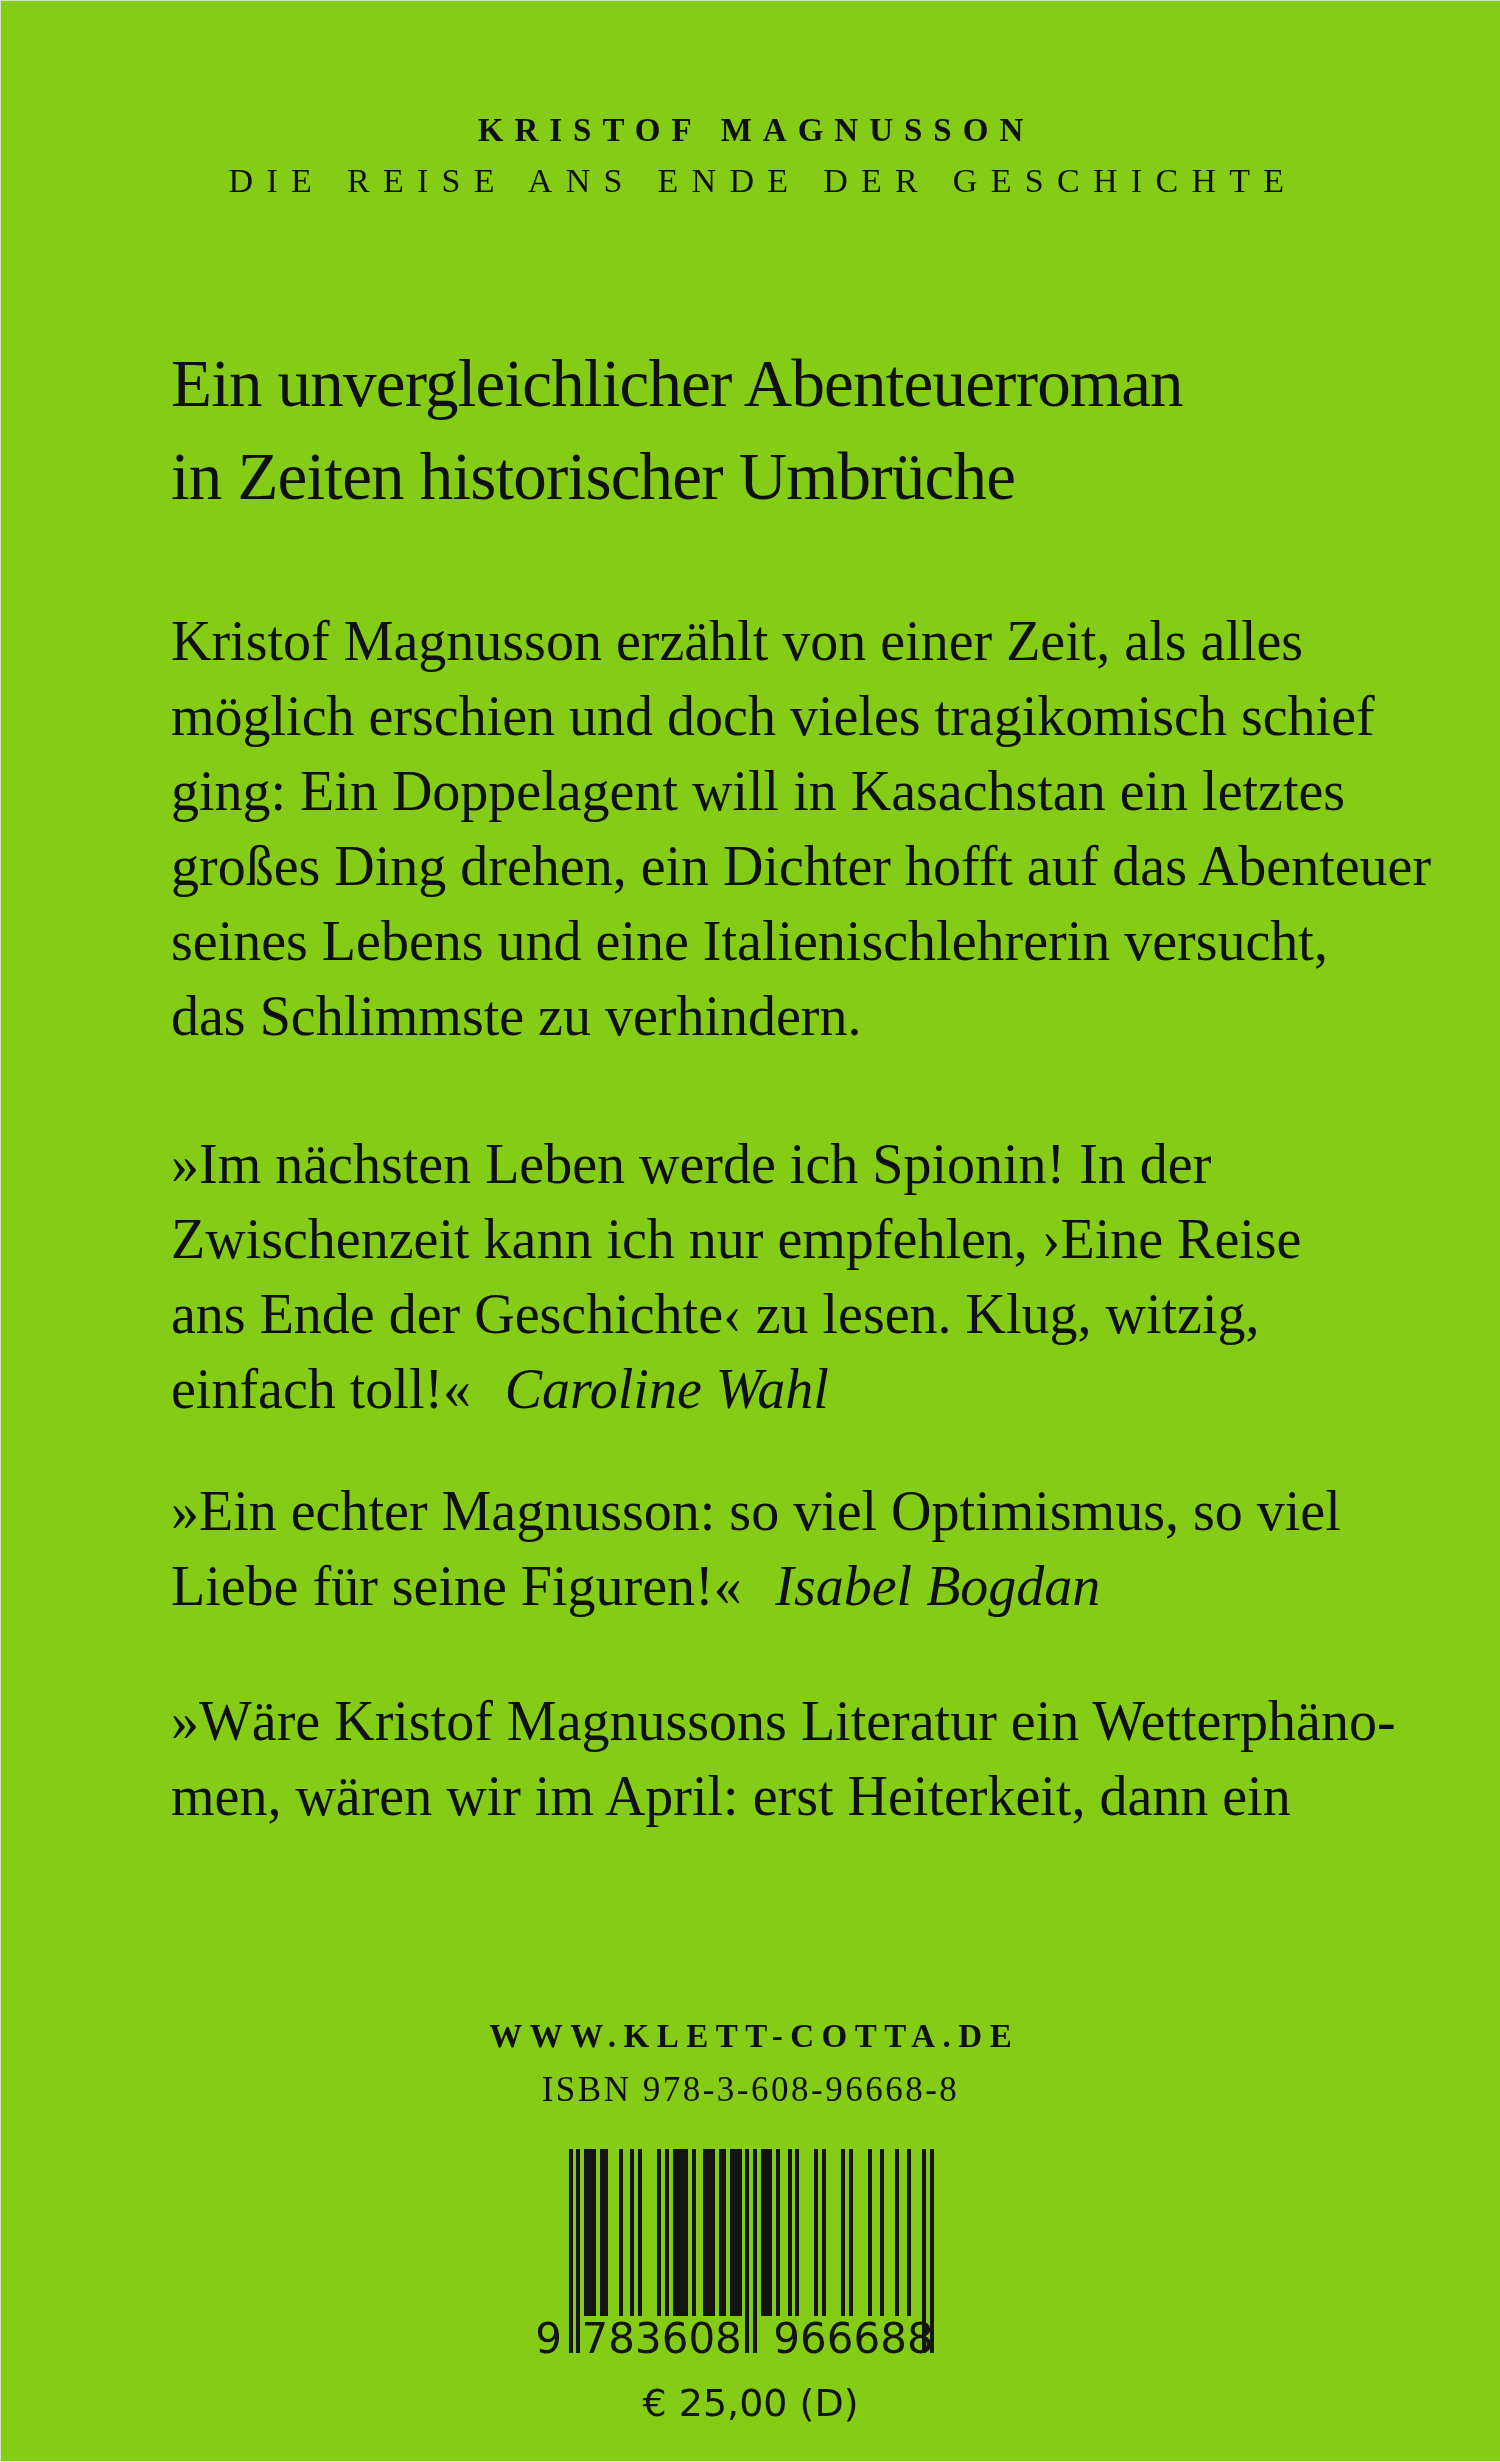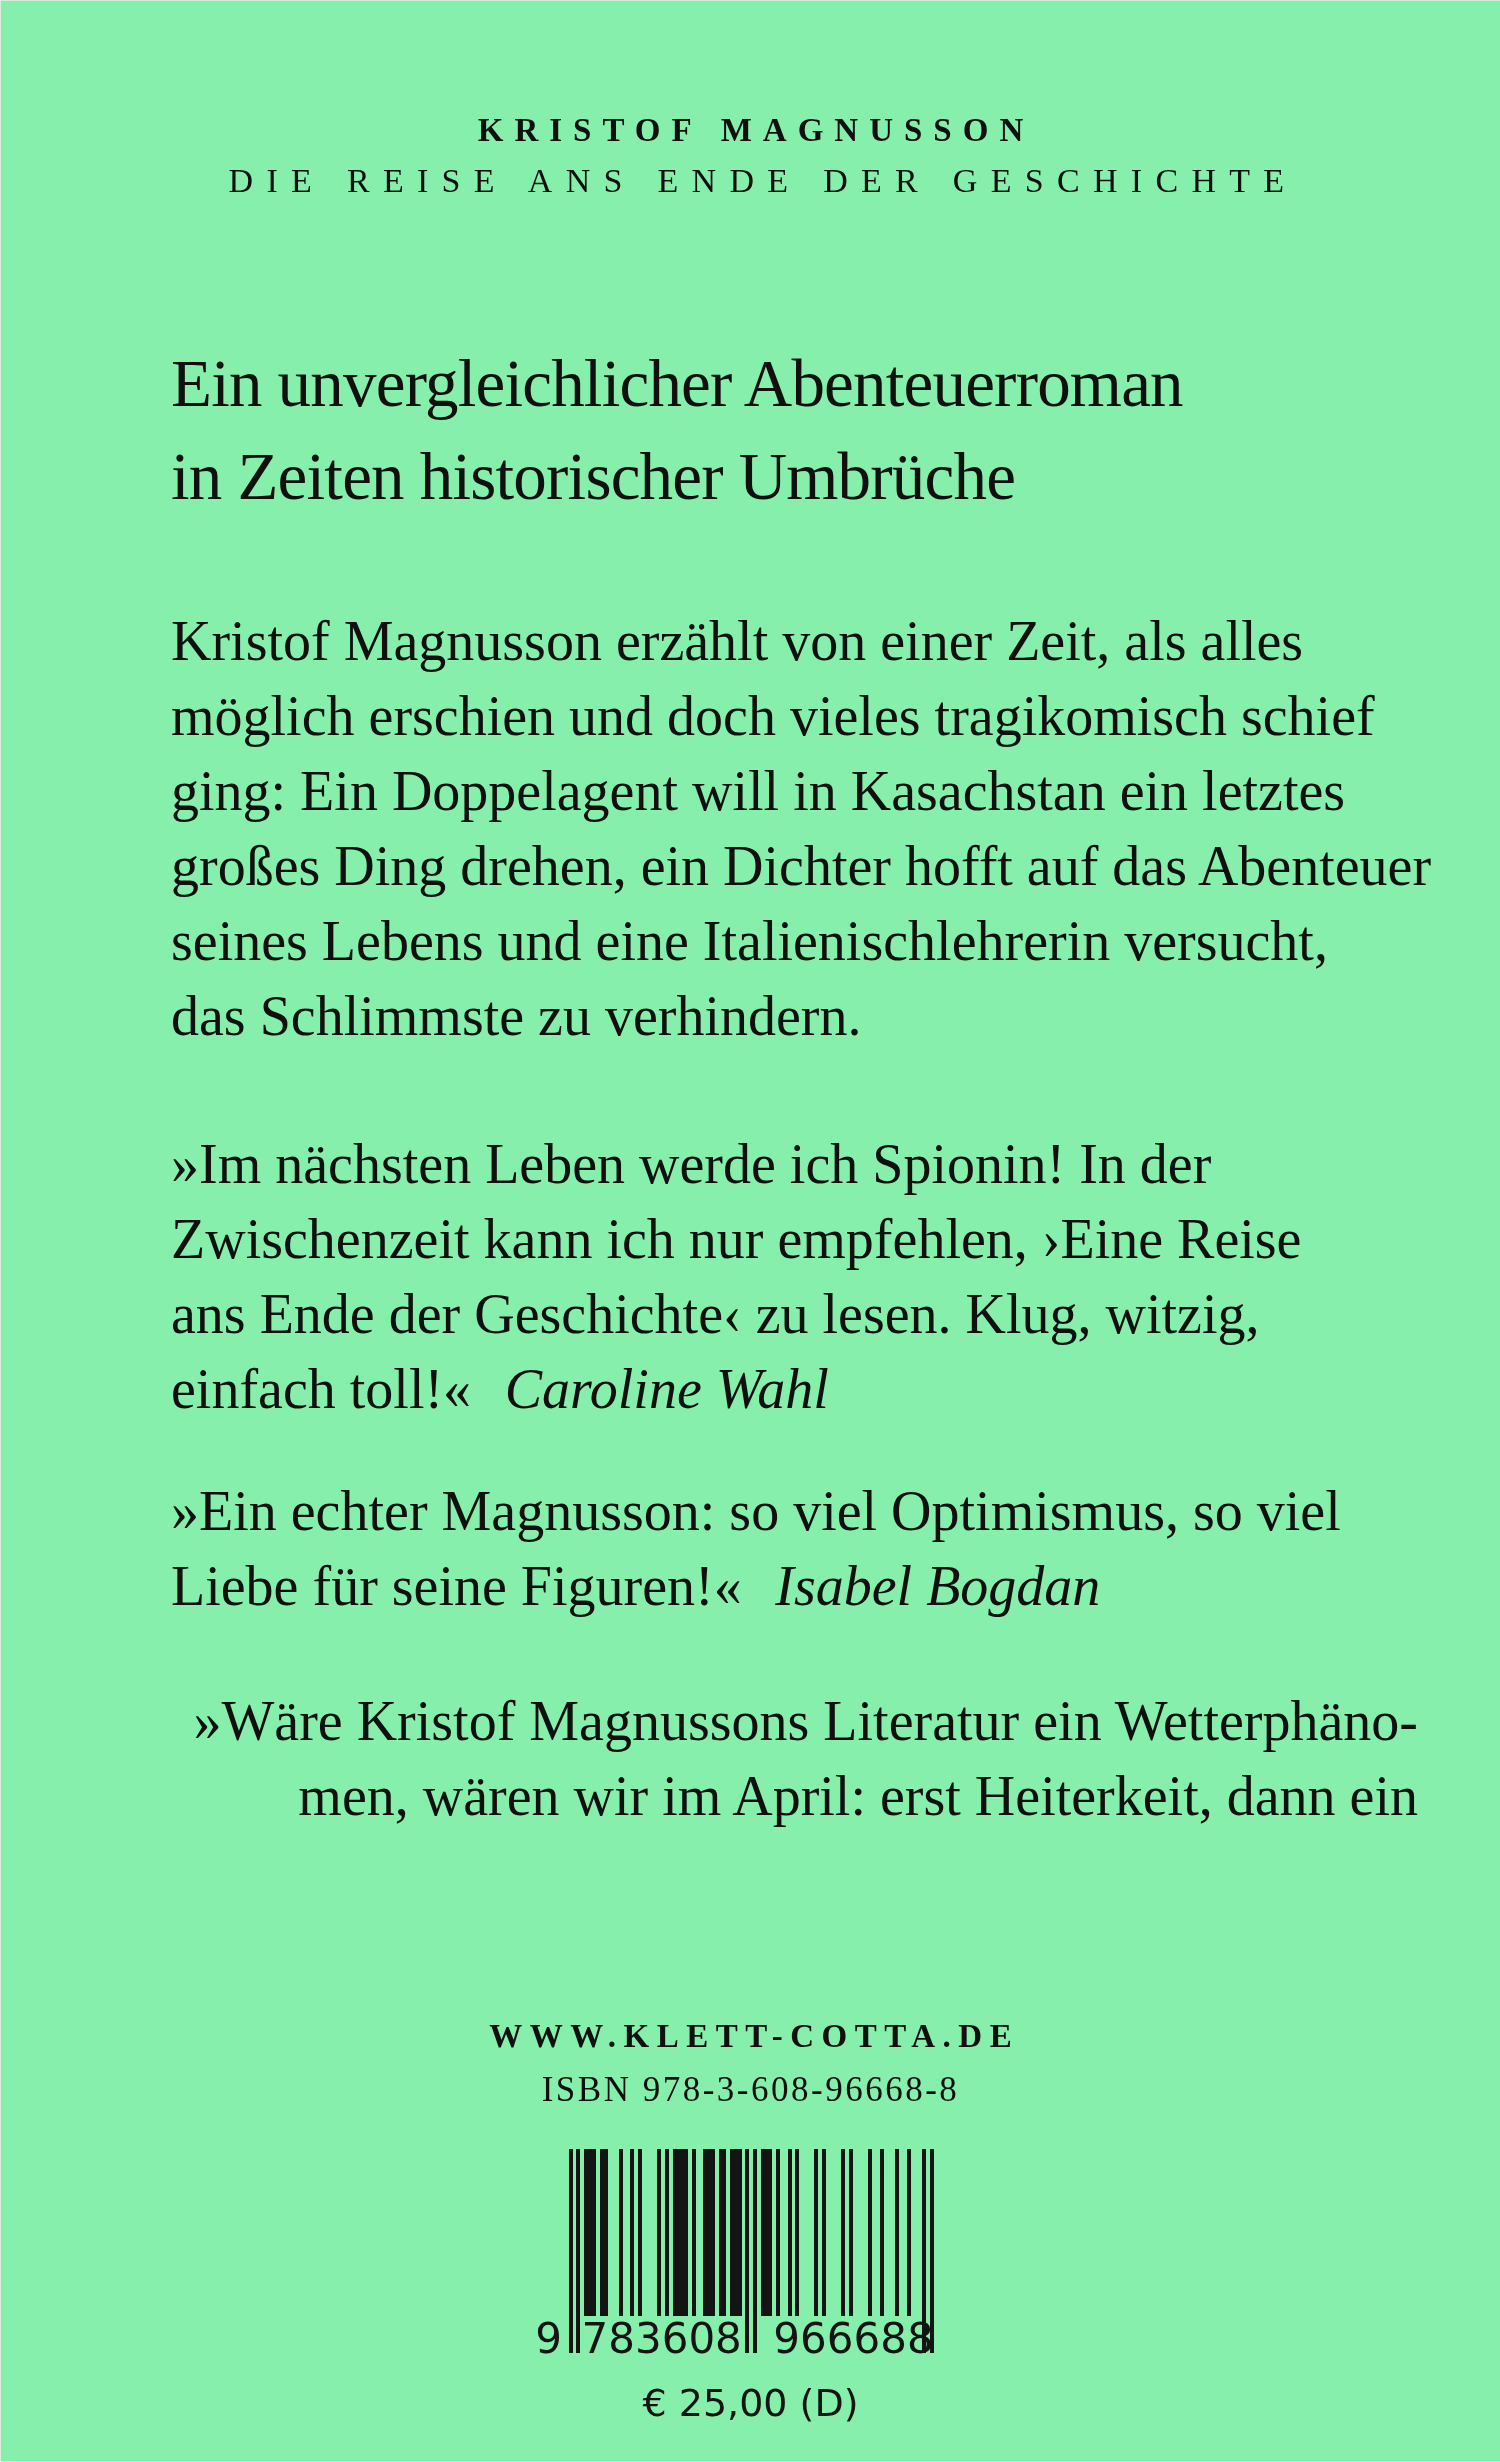--- a/index.html
+++ b/index.html
@@ -1,21 +1,21 @@
 <!DOCTYPE html>
 <html lang="de" style="font-size:13.3px"><head>
 <meta charset="utf-8">
 <style>
   html, body { margin: 0; padding: 0; background: #ffffff; }
   .page {
     position: relative;
     width: 1501px;
     height: 2462px;
     margin: 0 auto;
-    background: #86efac;
+    background: #84cc16;
     box-shadow: inset 0 0 0 0.8px #ededed;
     font-family: "Liberation Serif", serif;
     color: #101010;
     overflow: hidden;
   }
 
   
   .author-line {
     position: absolute; top: 112px; left: 0; width: 100%;
     text-align: center;
@@ -41,21 +41,21 @@
   }
 
   
   .bodyblock .b-line {
     font-size: 56px; line-height: 75px; font-weight: 400;
     white-space: nowrap;
   }
   .description { position: absolute; top: 604px; left: 171px; right: 83px; }
   .quote-1 { position: absolute; top: 1127px; left: 171px; right: 83px; }
   .quote-2 { position: absolute; top: 1474px; left: 171px; right: 83px; }
-  .quote-3 { position: absolute; top: 1684px; left: 171px; right: 83px; text-align: right; }
+  .quote-3 { position: absolute; top: 1684px; left: 171px; right: 83px; }
   .attribution { font-style: italic; margin-left: 0.6em; }
 
   
   .website-line {
     position: absolute; top: 2018px; left: 0; width: 100%;
     text-align: center; font-size: 33px; font-weight: 700;
     letter-spacing: 7.5px; padding-left: 7.5px; box-sizing: border-box;
     white-space: nowrap;
   }
   .isbn-line {

